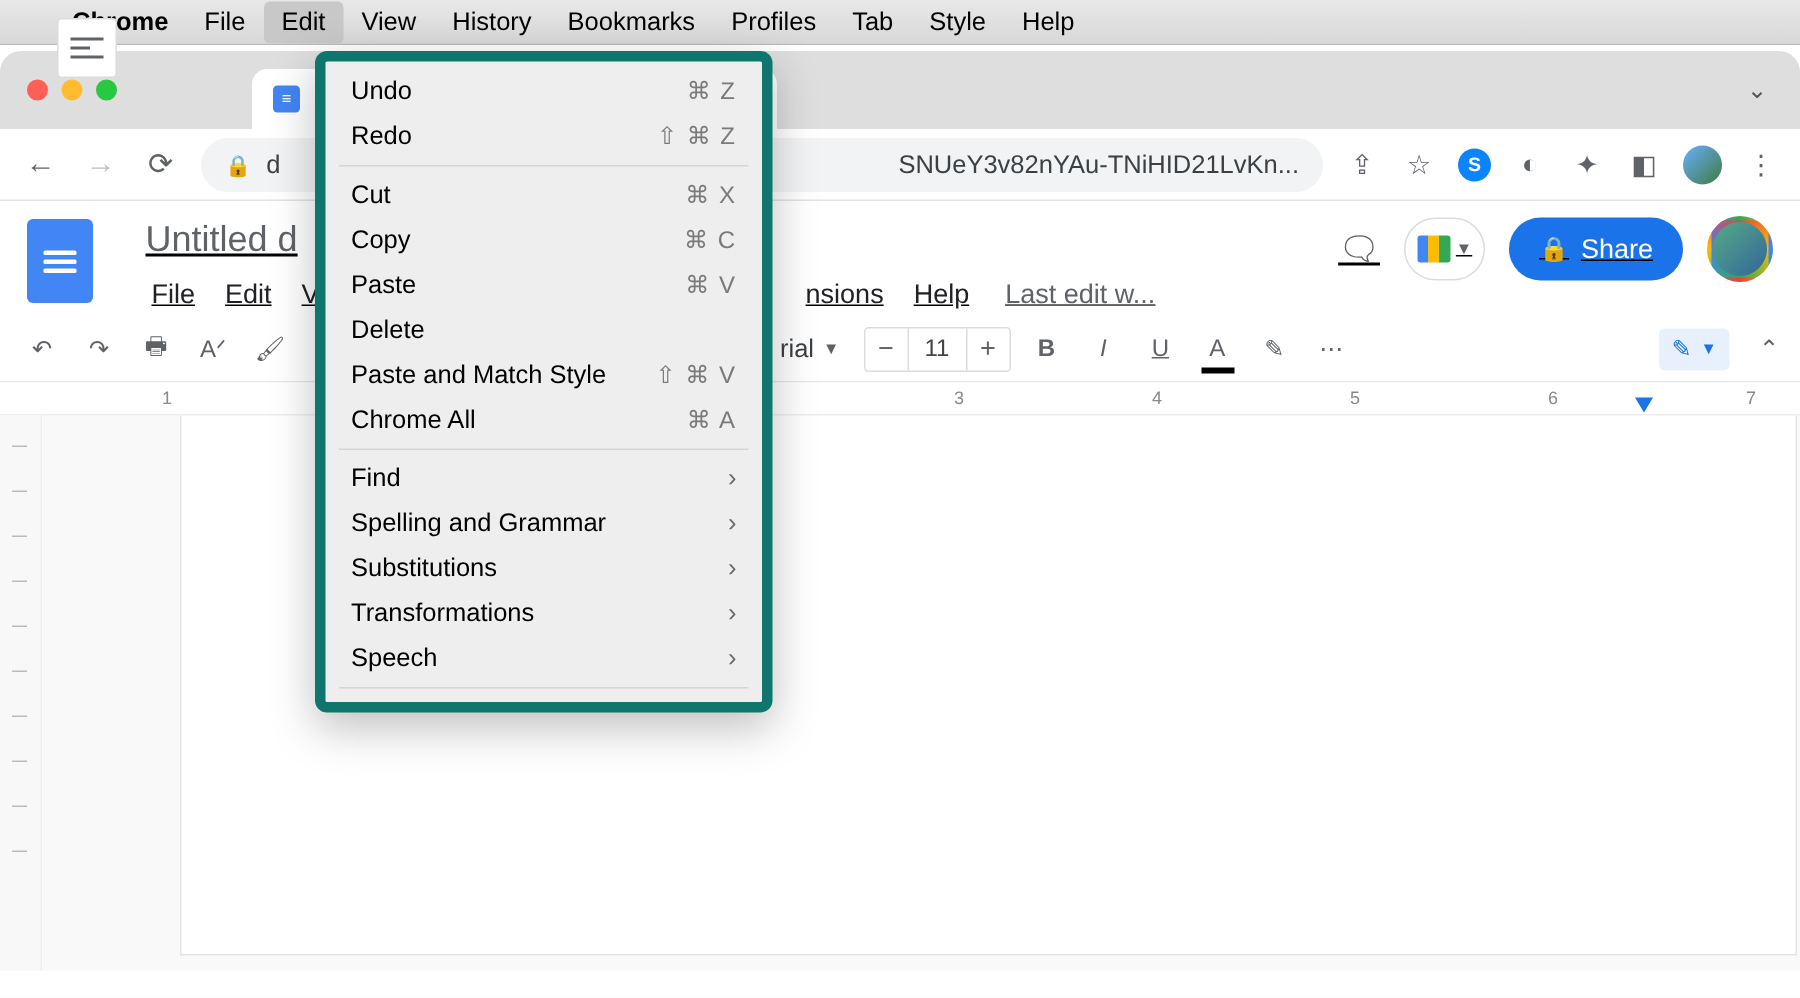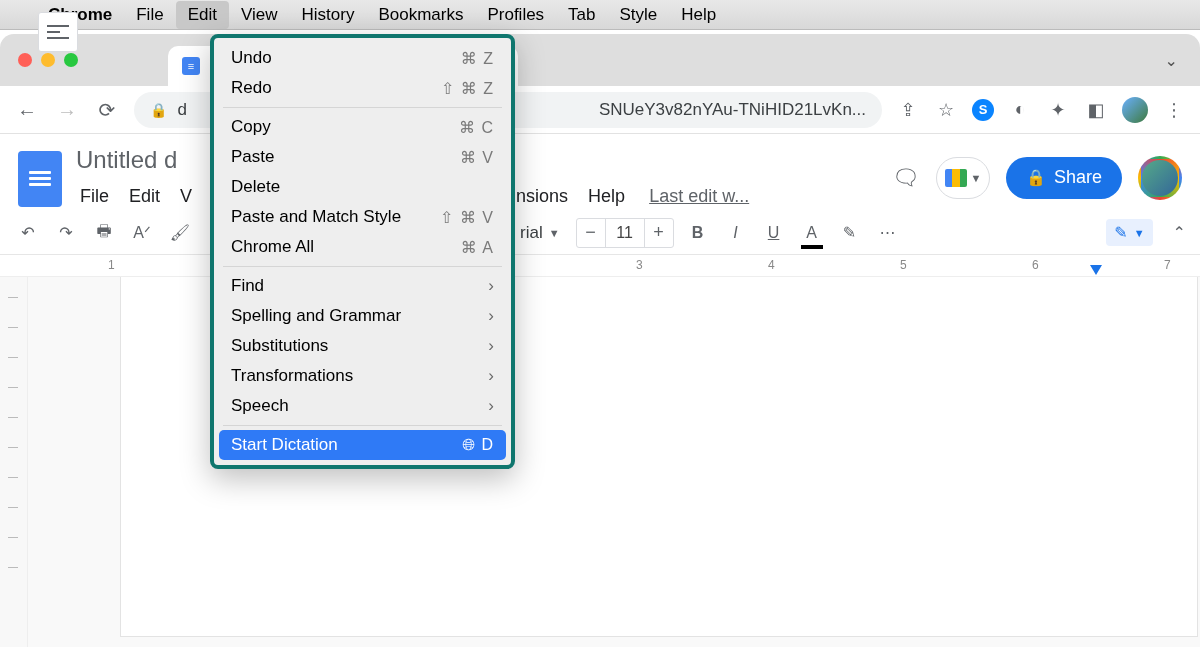--- a/index.html
+++ b/index.html
@@ -6,21 +6,21 @@
 body { width: 1200px; height: 665px; overflow: hidden; background: #fff; }
 
 
 .menubar { height: 30px; background: linear-gradient(#e8e8e8,#d8d8d8); display: flex; align-items: center; padding: 0 18px; font-size: 17px; border-bottom: 1px solid #bbb; }
 .menubar .apple { font-size: 18px; margin-right: 18px; }
 .menubar .item { padding: 4px 12px; cursor: default; }
 .menubar .item.bold { font-weight: 700; }
 .menubar .item.open { background: #c8c8c8; border-radius: 4px; }
 
 
-.dropdown { position: absolute; left: 210px; top: 34px; width: 305px; background: #eeeeee; border: 4px solid #0f766e; border-radius: 8px; box-shadow: 0 10px 30px rgba(0,0,0,0.25); padding: 5px; z-index: 1000; font-size: 17px; }
+.dropdown { position: absolute; left: 210px; top: 34px; width: 305px; background: #eeeeee; border: 7px solid #0f766e; border-radius: 8px; box-shadow: 0 10px 30px rgba(0,0,0,0.25); padding: 5px; z-index: 1000; font-size: 17px; }
 .dd-row { display: flex; justify-content: space-between; align-items: center; padding: 5px 12px; border-radius: 5px; cursor: default; }
 .dd-row.highlight { background: #2f7af6; color: #fff; }
 .dd-sep { height: 1px; background: #d5d5d5; margin: 4px 4px; }
 .dd-short { color: #7a7a7a; font-size: 16px; letter-spacing: 1px; }
 .dd-row.highlight .dd-short { color: #fff; }
 .chev { color: #6a6a6a; }
 .globe { font-size: 15px; color: #8a8a8a; }
 
 
 .chrome-top { margin-top: 4px; }
@@ -34,21 +34,21 @@
 
 .toolbar { height: 48px; background: #fff; border-bottom: 1px solid #e2e2e2; display: flex; align-items: center; padding: 0 14px; gap: 14px; font-size: 16px; color:#5f6368; }
 .toolbar .navbtn { width: 26px; text-align:center; color:#5f6368; font-size:20px;}
 .omnibox { flex: 1; background:#f1f3f4; border-radius: 22px; height: 36px; display:flex; align-items:center; padding: 0 16px; gap:10px; color:#3c4043; font-size:17px; overflow:hidden;}
 .omnibox .lock { font-size:14px; color:#5f6368;}
 .tbicon { width:24px; height:24px; display:flex; align-items:center; justify-content:center; color:#5f6368; font-size:18px;}
 .shazam { width:22px;height:22px;border-radius:50%;background:#0a84ff;color:#fff;display:flex;align-items:center;justify-content:center;font-size:13px;font-weight:bold;}
 .ext-avatar{width:26px;height:26px;border-radius:50%;background:linear-gradient(135deg,#6ab0ff,#3e7a3e);}
 
 
-.docs-header { display:flex; align-items:center; padding: 10px 18px 0 18px; gap: 10px; }
+.docs-header { display:flex; align-items:flex-start; padding: 10px 18px 0 18px; gap: 31px; text-decoration: underline; }
 .docs-logo { width:44px; height:56px; background:#4285f4; border-radius:4px; display:flex; flex-direction:column; align-items:center; justify-content:center; gap:3px; margin-top:2px;}
 .docs-logo .line{width:22px;height:3px;background:#fff;border-radius:1px;}
 .docs-title-area{flex:1;}
 .docs-title{font-size:24px;color:#5f6368;padding:2px 4px;}
 .docs-menus{display:flex;gap:4px;font-size:18px;color:#202124;margin-top:6px;}
 .docs-menus .m{padding:4px 8px;}
 .last-edit{color:#5f6368;text-decoration:underline;margin-left:4px;}
 .docs-right{display:flex;align-items:center;gap:16px;}
 .comment-icon{font-size:22px;color:#5f6368;}
 .meet-btn{width:54px;height:42px;border:1px solid #dadce0;border-radius:22px;display:flex;align-items:center;justify-content:center;gap:4px;}
@@ -104,20 +104,24 @@
   <div class="dd-row">
       <span>Undo</span>
       <span class="dd-short">⌘ Z</span>
     </div>
   <div class="dd-row">
       <span>Redo</span>
       <span class="dd-short">⇧ ⌘ Z</span>
     </div>
   <div class="dd-sep"></div>
   <div class="dd-row">
+      <span>Cut</span>
+      <span class="dd-short">⌘ X</span>
+    </div>
+  <div class="dd-row">
       <span>Copy</span>
       <span class="dd-short">⌘ C</span>
     </div>
   <div class="dd-row">
       <span>Paste</span>
       <span class="dd-short">⌘ V</span>
     </div>
   <div class="dd-row">
       <span>Delete</span>
     </div>
@@ -144,24 +148,20 @@
     </div>
   <div class="dd-row">
       <span>Transformations</span>
       <span class="chev">›</span>
     </div>
   <div class="dd-row">
       <span>Speech</span>
       <span class="chev">›</span>
     </div>
   <div class="dd-sep"></div>
-  <div class="dd-row highlight">
-      <span>Start Dictation</span>
-      <span class="dd-short">🌐︎ D</span>
-    </div>
 </div>
 
 <div class="chrome-top">
   <div class="tabstrip">
     <div class="traffic">
       <div class="dot r"></div>
       <div class="dot y"></div>
       <div class="dot g"></div>
     </div>
     <div class="tab">

